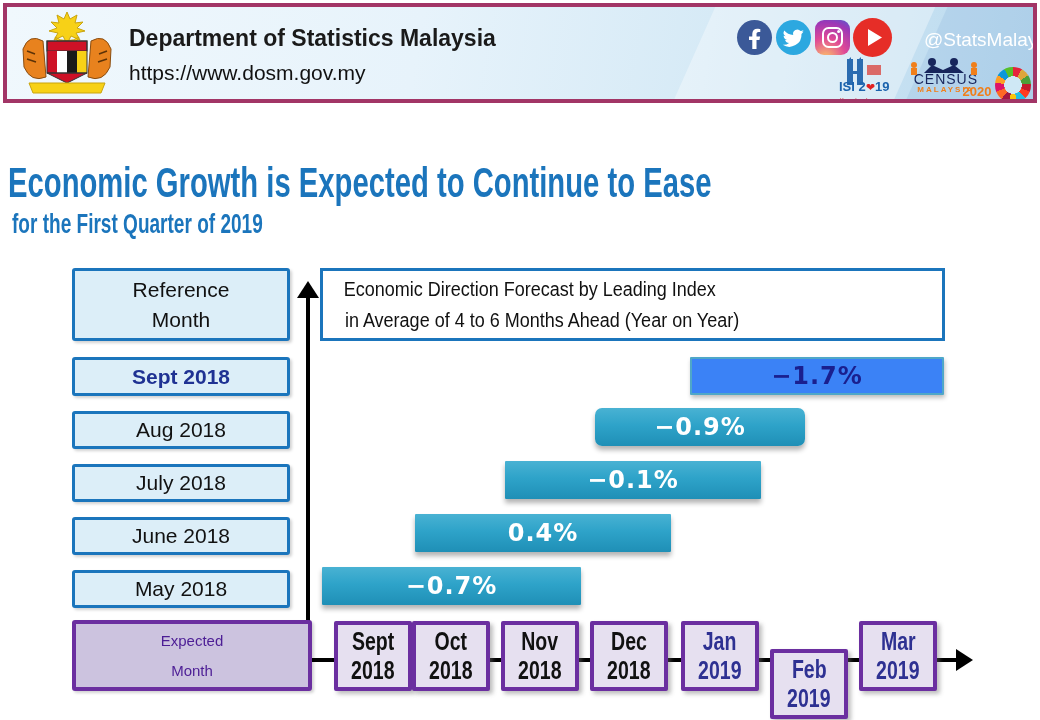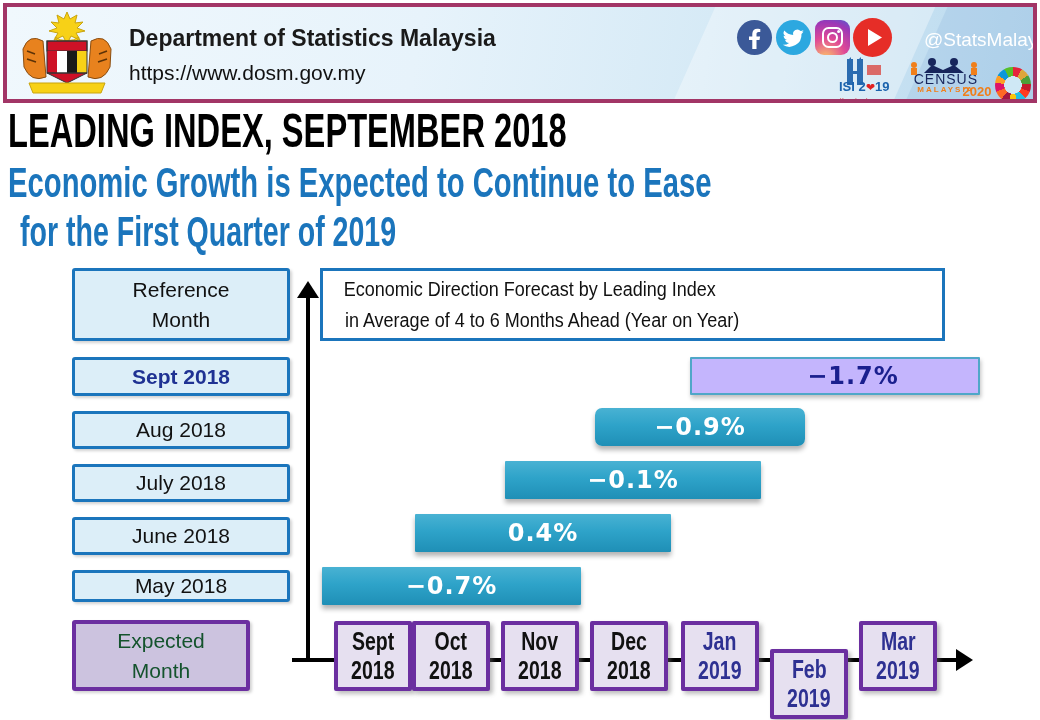--- a/index.html
+++ b/index.html
@@ -39,61 +39,61 @@
      background:
        radial-gradient(circle,#cfe8f5 0 34%,transparent 35%),
        conic-gradient(#e5243b 0 8%,#dda63a 8% 16%,#4c9f38 16% 24%,#c5192d 24% 31%,#ff3a21 31% 38%,
                       #26bde2 38% 46%,#fcc30b 46% 54%,#a21942 54% 61%,#fd6925 61% 69%,
                       #dd1367 69% 77%,#fd9d24 77% 84%,#0a97d9 84% 92%,#56c02b 92% 100%);}
 
   
   .cond{display:inline-block;transform:scaleX(0.68);transform-origin:0 50%;white-space:nowrap;}
   .page-title{position:absolute;left:8px;top:103px;font-size:48px;font-weight:bold;color:#000;}
   .page-sub1{position:absolute;left:8px;top:158px;font-size:43px;font-weight:bold;color:#1B75BC;}
-  .page-sub2{position:absolute;left:20px;top:208px;font-size:42px;font-weight:bold;color:#1B75BC;}
+  .page-sub2{position:absolute;left:12px;top:208px;font-size:28px;font-weight:bold;color:#1B75BC;}
 
   
   .axis{position:absolute;background:#000;z-index:1;}
   .v-axis{left:306px;top:294px;width:4px;height:368px;}
   .h-axis{left:292px;top:658px;width:666px;height:4px;}
   .v-arrow{position:absolute;left:297px;top:281px;width:0;height:0;z-index:1;
      border-left:11px solid transparent;border-right:11px solid transparent;border-bottom:17px solid #000;}
   .h-arrow{position:absolute;left:956px;top:649px;width:0;height:0;z-index:1;
      border-top:11px solid transparent;border-bottom:11px solid transparent;border-left:17px solid #000;}
 
   .refbox{position:absolute;left:72px;width:218px;z-index:2;
       background:#DCEEF8;border:3px solid #1B75BC;border-radius:3px;
       display:flex;align-items:center;justify-content:center;text-align:center;
       font-size:21px;color:#111;box-shadow:2px 2px 3px rgba(0,0,0,.18);box-sizing:border-box;}
   .refbox .two{line-height:30px;}
   .rb-title{top:268px;height:73px;}
   .rb-1{top:357px;height:39px;font-weight:bold;color:#1F3293;}
   .rb-2{top:411px;height:38px;}
   .rb-3{top:464px;height:38px;}
   .rb-4{top:517px;height:38px;}
-  .rb-5{top:570px;height:32px;}
-  .expbox{position:absolute;left:72px;top:620px;width:178px;height:71px;z-index:2;
+  .rb-5{top:570px;height:38px;}
+  .expbox{position:absolute;left:72px;top:620px;width:240px;height:71px;z-index:2;
       background:#CCC3DF;border:4px solid #6B2FA0;border-radius:3px;
       display:flex;align-items:center;justify-content:center;text-align:center;
-      font-size:21px;color:#14532d;line-height:30px;box-shadow:2px 2px 3px rgba(0,0,0,.18);box-sizing:border-box;}
+      font-size:15px;color:#4c1d95;line-height:30px;box-shadow:2px 2px 3px rgba(0,0,0,.18);box-sizing:border-box;}
 
   .forecast-box{position:absolute;left:320px;top:268px;width:625px;height:73px;z-index:2;
       background:#fff;border:3px solid #1B75BC;
       display:flex;flex-direction:column;align-items:flex-start;justify-content:center;
       font-size:20px;color:#111;line-height:31px;box-sizing:border-box;text-align:center;}
   .forecast-box span{display:inline-block;transform:scaleX(.9);transform-origin:center;white-space:nowrap;}
 
   .bar{position:absolute;height:38px;z-index:2;
       background:linear-gradient(180deg,#49b2d3 0%,#2ea3c9 45%,#1f8fb6 100%);
       box-shadow:0 4px 5px rgba(0,0,0,.3);border-radius:1px;
       display:flex;align-items:center;justify-content:center;
       font-family:"DejaVu Sans","Liberation Sans",sans-serif;
       font-size:24px;font-weight:bold;color:#fff;letter-spacing:1px;}
-  .bar-light{background:#c4b5fd;border:2px solid #4FA7C8;box-shadow:1px 3px 4px rgba(0,0,0,.25);
-      color:#1A1F8E;height:34px;padding-left:36px;}
+  .bar-light{background:#3b82f6;border:2px solid #4FA7C8;box-shadow:1px 3px 4px rgba(0,0,0,.25);
+      color:#1A1F8E;height:34px;}
   .bar-1{left:690px;top:357px;width:250px;}
   .bar-2{left:595px;top:408px;width:210px;border-radius:7px;}
   .bar-3{left:505px;top:461px;width:256px;}
   .bar-4{left:415px;top:514px;width:256px;}
   .bar-5{left:322px;top:567px;width:259px;}
 
   .monthbox{position:absolute;top:621px;width:78px;height:70px;z-index:2;
       background:#E6E0F0;border:4px solid #6B2FA0;border-radius:2px;
       display:flex;flex-direction:column;align-items:center;justify-content:center;
       box-shadow:3px 3px 4px rgba(110,110,110,.45);box-sizing:border-box;
@@ -185,21 +185,20 @@
             <rect x="69" y="11" width="6" height="7" fill="#f07f1a"></rect>
         </svg>
         <div class="census-word">CENSUS</div>
         <div class="census-sub">MALAYSIA</div>
         <div class="census-year">2020</div>
       </div>
       <div class="sdg-wheel"></div>
     </div>
   </div>
 
-  <div class="page-title"><span class="cond">LEADING INDEX, SEPTEMBER 2018</span></div>
   <div class="page-sub1"><span class="cond">Economic Growth is Expected to Continue to Ease</span></div>
   <div class="page-sub2"><span class="cond">for the First Quarter of 2019</span></div>
 
   <div class="axis v-axis"></div>
   <div class="v-arrow"></div>
   <div class="axis h-axis"></div>
   <div class="h-arrow"></div>
 
   <div class="refbox rb-title">
     <div class="two"><span>Reference</span><br><span>Month</span></div>

